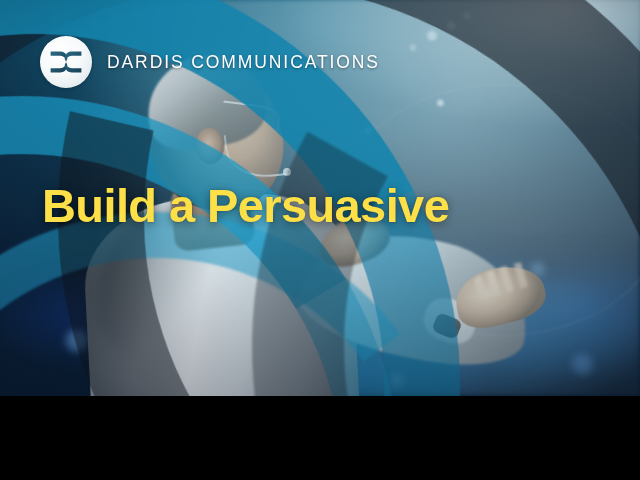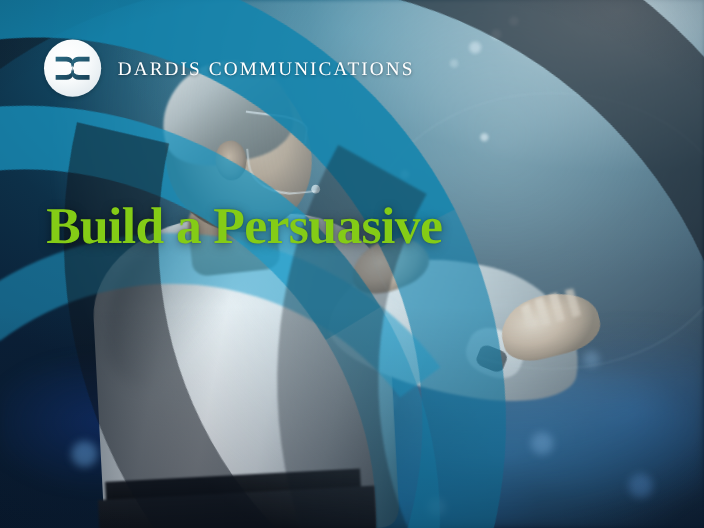--- a/index.html
+++ b/index.html
@@ -1,18 +1,18 @@
 <!DOCTYPE html>
 <html><head>
 <meta charset="utf-8">
 <style>
   html,body{margin:0;padding:0;background:#000;}
   #card{
-    position:relative;width:640px;height:480px;overflow:hidden;
-    font-family:Liberation Serif, serif;
+    position:relative;width:640px;height:396px;overflow:hidden;
+    font-family:Liberation Sans, sans-serif;
     background:#0d3f57;
   }
   .layer{position:absolute;inset:0;}
 
   
   #bg-base{
     background:
       radial-gradient(130% 90% at 88% 2%, rgba(196,208,214,.92) 0%, rgba(150,178,192,.55) 16%, rgba(60,120,146,.20) 34%, rgba(0,0,0,0) 56%),
       radial-gradient(85% 70% at 50% 6%, #1d6e8e 0%, #14506c 38%, #0d3048 68%, #0a1f36 100%),
       linear-gradient(160deg,#1a7ba2 0%, #125d80 22%, #0d3a56 50%, #0b2340 74%, #0a1730 100%);
@@ -230,21 +230,21 @@
     box-shadow:0 1px 4px rgba(0,0,0,.22);
   }
   #brand-name{
     color:#ffffff;font-size:17.5px;font-weight:400;letter-spacing:1.9px;
     white-space:nowrap;text-shadow:0 1px 3px rgba(0,0,0,.42);
   }
 
   
   #title-block{position:absolute;left:42px;top:178px;width:560px;}
   .title-line{
-    color:#84cc16;font-size:47px;line-height:56px;white-space:nowrap;
+    color:#fde047;font-size:47px;line-height:56px;white-space:nowrap;
     text-shadow:0 2px 10px rgba(0,0,0,.42),0 0 2px rgba(0,0,0,.28);
   }
   .tw-bold{font-weight:700;letter-spacing:-.6px;}
   .tw-light{font-weight:300;letter-spacing:-.2px;}
 </style>
 </head>
 <body>
 
 <div id="card">
 

